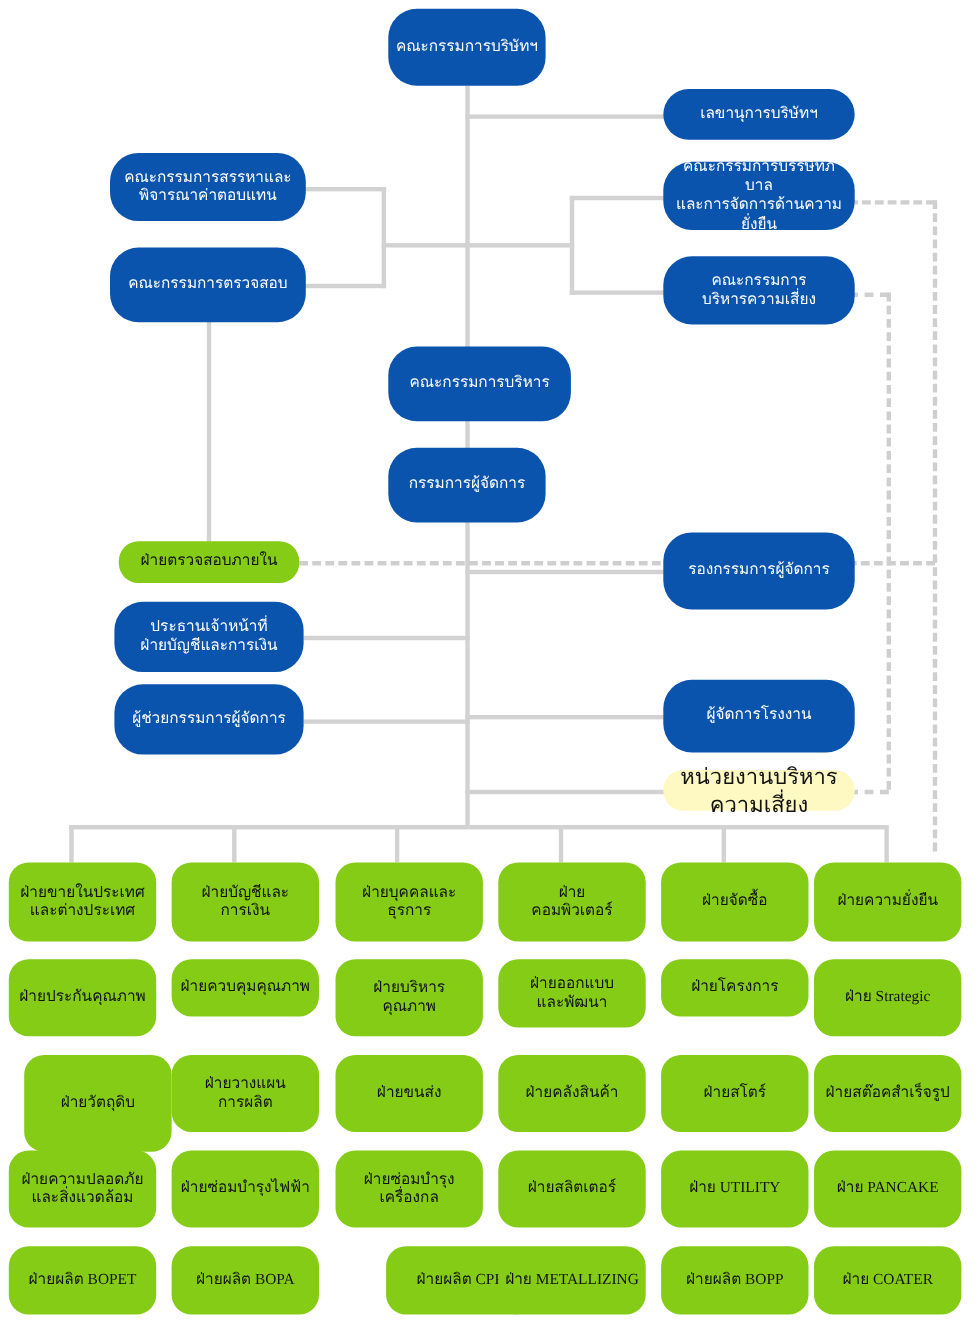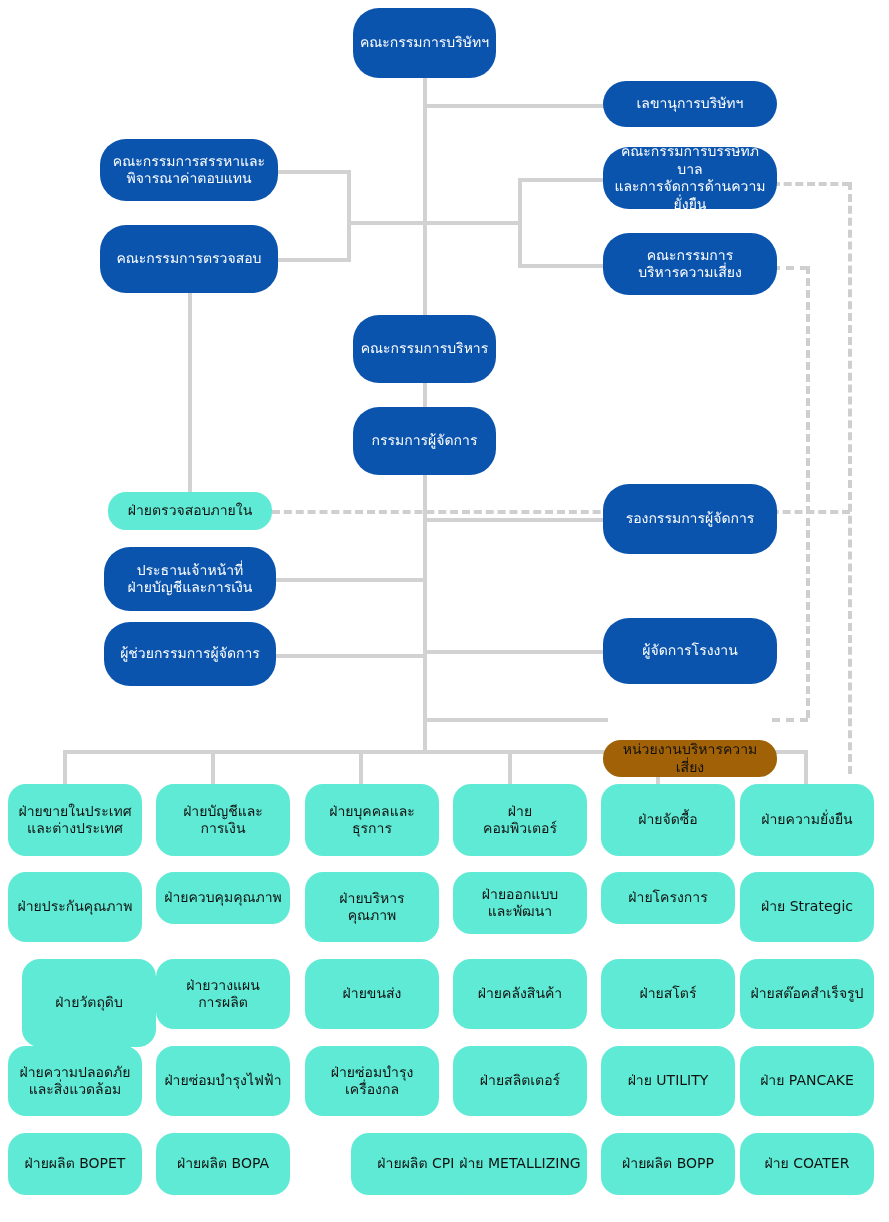--- a/index.html
+++ b/index.html
@@ -27,31 +27,31 @@
     padding:18px 6px;
     white-space:pre-line;
   }
   .node.dark{
     background:#0b54ad;
     color:#ffffff;
     border-radius:26px;
     font-size:14px;
   }
   .node.light{
-    background:#5eead4;
+    background:#84cc16;
     color:#111111;
     border-radius:18px;
     font-size:14px;
+    font-family:Liberation Serif, serif;
   }
   .node.pale{
-    background:#a16207;
+    background:#fef9c3;
     color:#111111;
     border-radius:18px;
-    font-size:14px;
-    margin-top:40px;
+    font-size:20px;
   }
 </style>
 </head>
 <body>
 
 <div id="chart">
 
   <div class="ln v" style="left:423px;top:78px;height:674px;"></div>
 
   <div class="ln h" style="left:423px;top:104px;width:185px;"></div>
@@ -102,21 +102,21 @@
 พิจารณาค่าตอบแทน</div>
 
   <div class="node dark" style="left:100px;top:225px;width:178px;height:68px;">คณะกรรมการตรวจสอบ</div>
 
   <div class="node dark" style="left:603px;top:147px;width:174px;height:62px;">คณะกรรมการบรรษัทภิบาล
 และการจัดการด้านความยั่งยืน</div>
 
   <div class="node dark" style="left:603px;top:233px;width:174px;height:62px;">คณะกรรมการ
 บริหารความเสี่ยง</div>
 
-  <div class="node dark" style="left:353px;top:315px;width:143px;height:68px;">คณะกรรมการบริหาร</div>
+  <div class="node dark" style="left:353px;top:315px;width:166px;height:68px;">คณะกรรมการบริหาร</div>
 
   <div class="node dark" style="left:353px;top:407px;width:143px;height:68px;">กรรมการผู้จัดการ</div>
 
   <div class="node light" style="left:108px;top:492px;width:164px;height:38px;">ฝ่ายตรวจสอบภายใน</div>
 
   <div class="node dark" style="left:104px;top:547px;width:172px;height:64px;">ประธานเจ้าหน้าที่
 ฝ่ายบัญชีและการเงิน</div>
 
   <div class="node dark" style="left:104px;top:622px;width:172px;height:64px;">ผู้ช่วยกรรมการผู้จัดการ</div>
 

